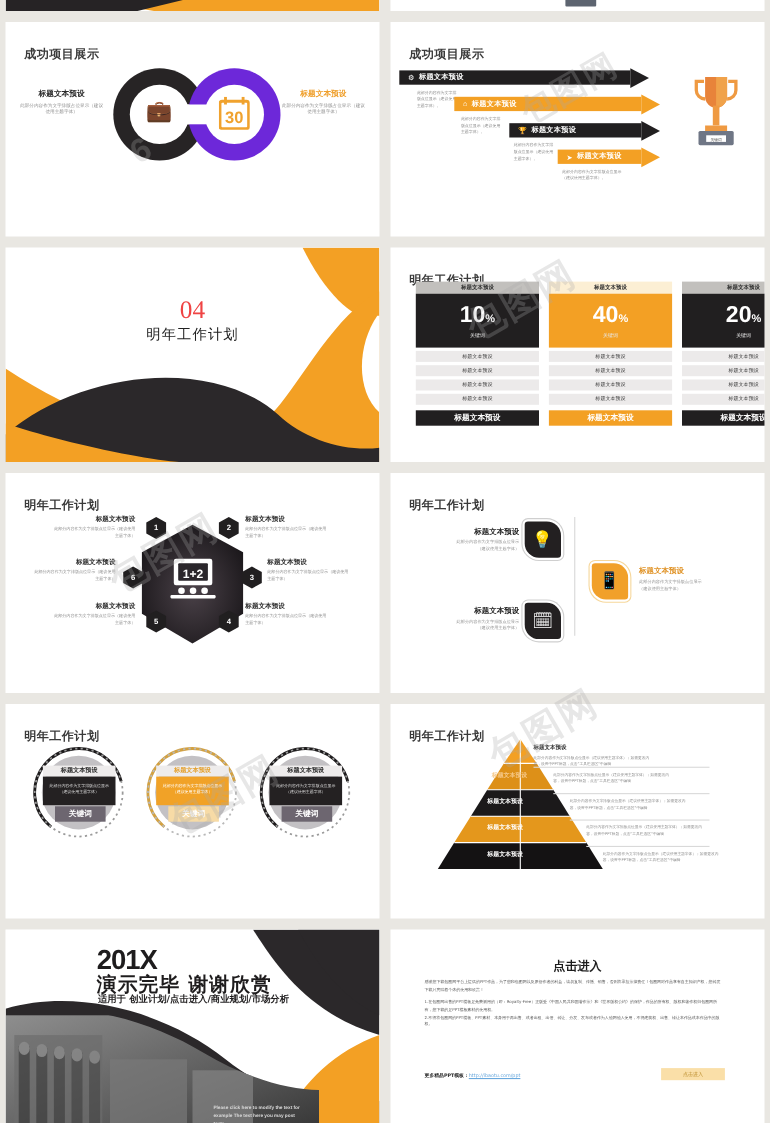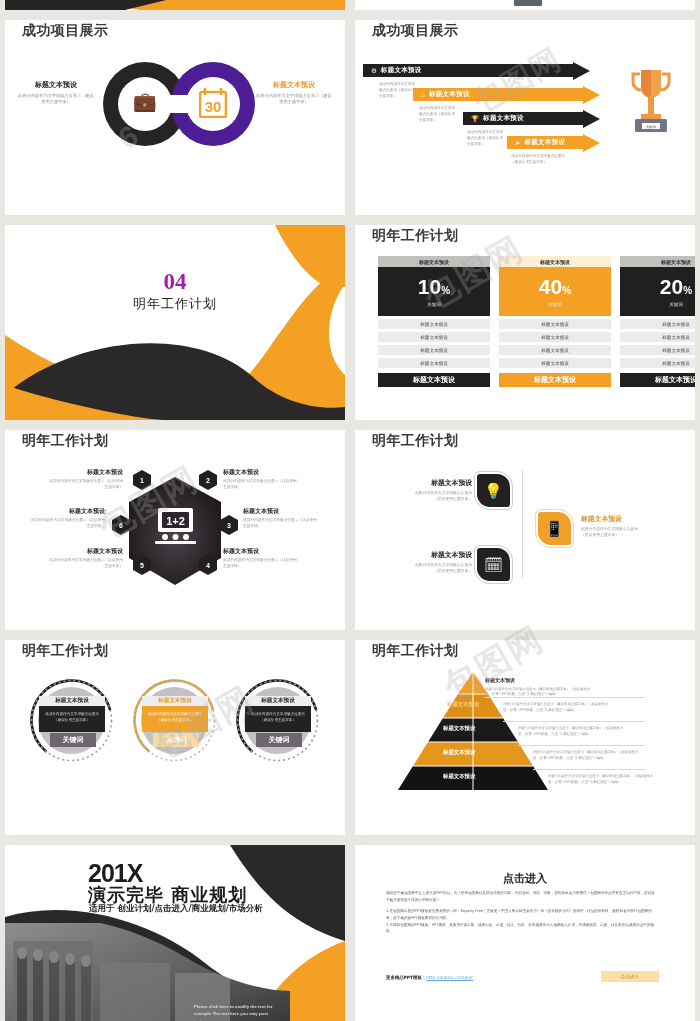--- a/index.html
+++ b/index.html
@@ -17,30 +17,30 @@
     gap: 10px 10px;
     padding: 0 5px;
     position: absolute; top: -13px; left: 0;
   }
   .slide {
     background: #fff;
     position: relative;
     overflow: hidden;
   }
   .stitle {
-    position: absolute; left: 17px; top: 2px;
-    font-size: 14px; color: #3a3a3a; font-weight: bold;
+    position: absolute; left: 17px; top: 22px;
+    font-size: 11px; color: #3a3a3a; font-weight: bold;
     letter-spacing: .4px;
   }
   .cn { font-family: "DejaVu Sans", "Liberation Sans", sans-serif; }
 
   
   .ring { position:absolute; width:84px; height:84px; border-radius:50%; }
   .ring.dark  { left:98px; top:42px;  background:#272425; }
-  .ring.amber { left:166px; top:42px; background:#4c1d95; }
+  .ring.amber { left:166px; top:42px; background:#6d28d9; }
   .ring-hole { position:absolute; width:54px; height:54px; border-radius:50%; background:#fff; left:15px; top:15px;}
   .ring.dark .notch  { position:absolute; width:24px; height:18px; background:#fff; right:-2px; top:33px;}
   .ring.amber .notch { position:absolute; width:24px; height:18px; background:#fff; left:-2px; top:33px;}
   .ico-box { position:absolute; font-size:19px; line-height:1; }
   .s1txt { position:absolute; width:78px; }
   .s1txt .h { font-size:7px; font-weight:bold; color:#2b2b2b; text-align:center; }
   .s1txt.r .h { color:#ef9f2b; }
   .s1txt .p { font-size:4.2px; color:#8d8d8d; text-align:center; line-height:1.5; margin-top:3px;}
 
   
@@ -50,21 +50,21 @@
   .abar .lbl { font-size:6.5px; font-weight:bold; color:#fff; letter-spacing:.3px;}
   .abar .gi { font-size:6.5px; color:#fff; }
   .abar.amber .lbl, .abar.amber .gi { color:#fff; }
   .asub { position:absolute; font-size:3.6px; color:#8d8d8d; line-height:1.6; width:36px;}
   .trophy { position:absolute; left:272px; top:46px; }
 
   
   .cover { background:#fff; }
   .cover svg { position:absolute; left:0; top:0; }
   .cv-num { position:absolute; left:0; right:0; top:44px; text-align:center;
-            font-family:"Liberation Serif","DejaVu Serif",serif; font-size:23px; font-weight:bold; color:#a21caf;}
+            font-family:"Liberation Serif","DejaVu Serif",serif; font-size:23px; font-weight:normal; color:#ef4444;}
   .cv-sub { position:absolute; left:0; right:0; top:70px; text-align:center; font-size:13px; color:#222; letter-spacing:1px;}
 
   
   .cols { position:absolute; left:23px; top:31px; display:flex; gap:9px;}
   .col { width:112px; }
   .col .ch { height:11px; display:flex;align-items:center;justify-content:center;
              font-size:5px; font-weight:bold; color:#2e2e2e; background:#c2c0bd;}
   .col.m .ch { background:#fcefd4; }
   .col .cb { height:49px; background:#211f20; display:flex;flex-direction:column;align-items:center;justify-content:center;}
   .col.m .cb { background:#f3a024; }
@@ -512,21 +512,21 @@
           <ellipse cx="49" cy="112" rx="5" ry="6" fill="#8a8a8a"></ellipse>
           <ellipse cx="65" cy="114" rx="5" ry="6" fill="#8a8a8a"></ellipse>
           <ellipse cx="81" cy="116" rx="5" ry="6" fill="#8a8a8a"></ellipse>
           <rect x="95" y="118" width="70" height="78" fill="#7a7a7a"></rect>
           <rect x="170" y="128" width="55" height="68" fill="#858585"></rect>
           <rect x="100" y="176" width="160" height="20" fill="#5a5a5a"></rect>
         </g>
       </g>
     </svg>
     <div class="year">201X</div>
-    <div class="big cn">演示完毕 商业规划</div>
+    <div class="big cn">演示完毕 谢谢欣赏</div>
     <div class="sm cn">适用于 创业计划/点击进入/商业规划/市场分析</div>
     <div class="eng">Please click here to modify the text for example The text here you may post texts</div>
   </div>
 
   <div class="slide">
     <div class="cp-title cn">点击进入</div>
     <div class="cp-body cn">
       <p>感谢您下载包图网平台上提供的PPT作品，为了您和包图网以及原创作者的利益，请勿复制、传播、销售，否则将承担法律责任！包图网对作品享有自主知识产权，您转发下载只意味着个体的使用和欣赏！</p>
       <p style="margin-bottom:0;">1.在包图网出售的PPT模板是免费测用的（即：Royalty-Free）正版受《中国人民共和国著作法》和《世界版权公约》的保护，作品的所有权、版权和著作权归包图网所有，您下载的是PPT模板素材的使用权。</p>
       <p>2.不得将包图网的PPT模板、PPT素材、本身用于再出售、或者出租、出借、转让、分发、发布或者作为人他网他人使用，不得建筑权、出售、转让本作品或本作品中的版权。</p>

